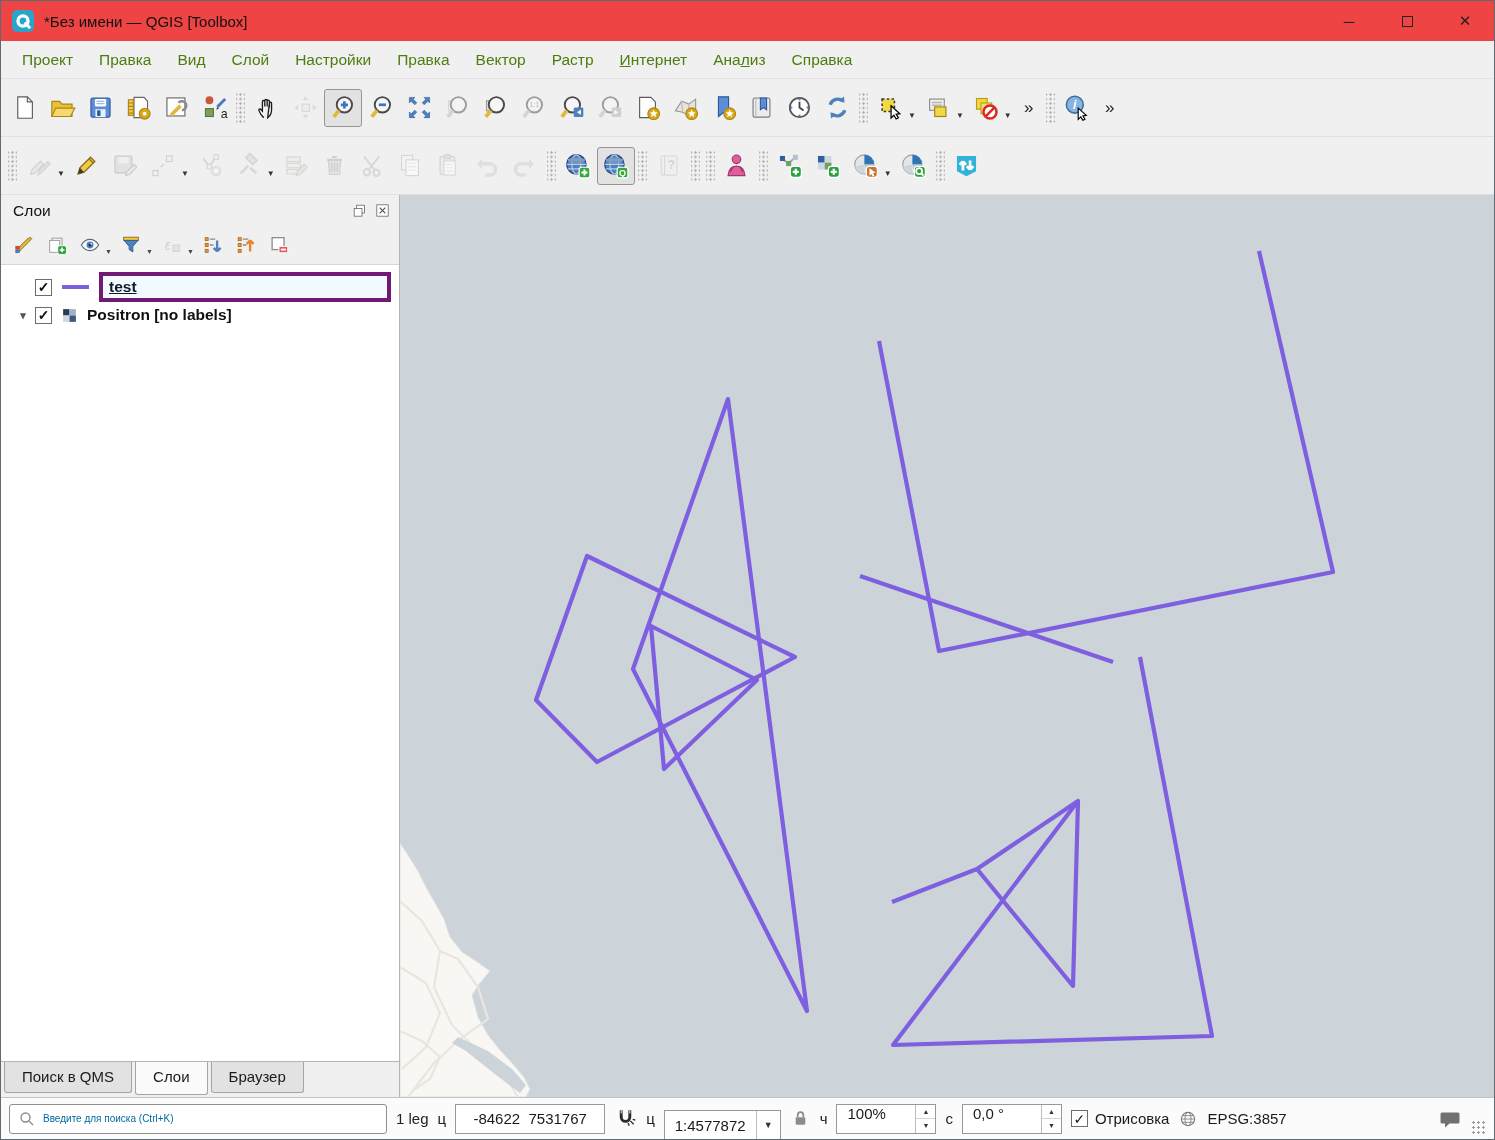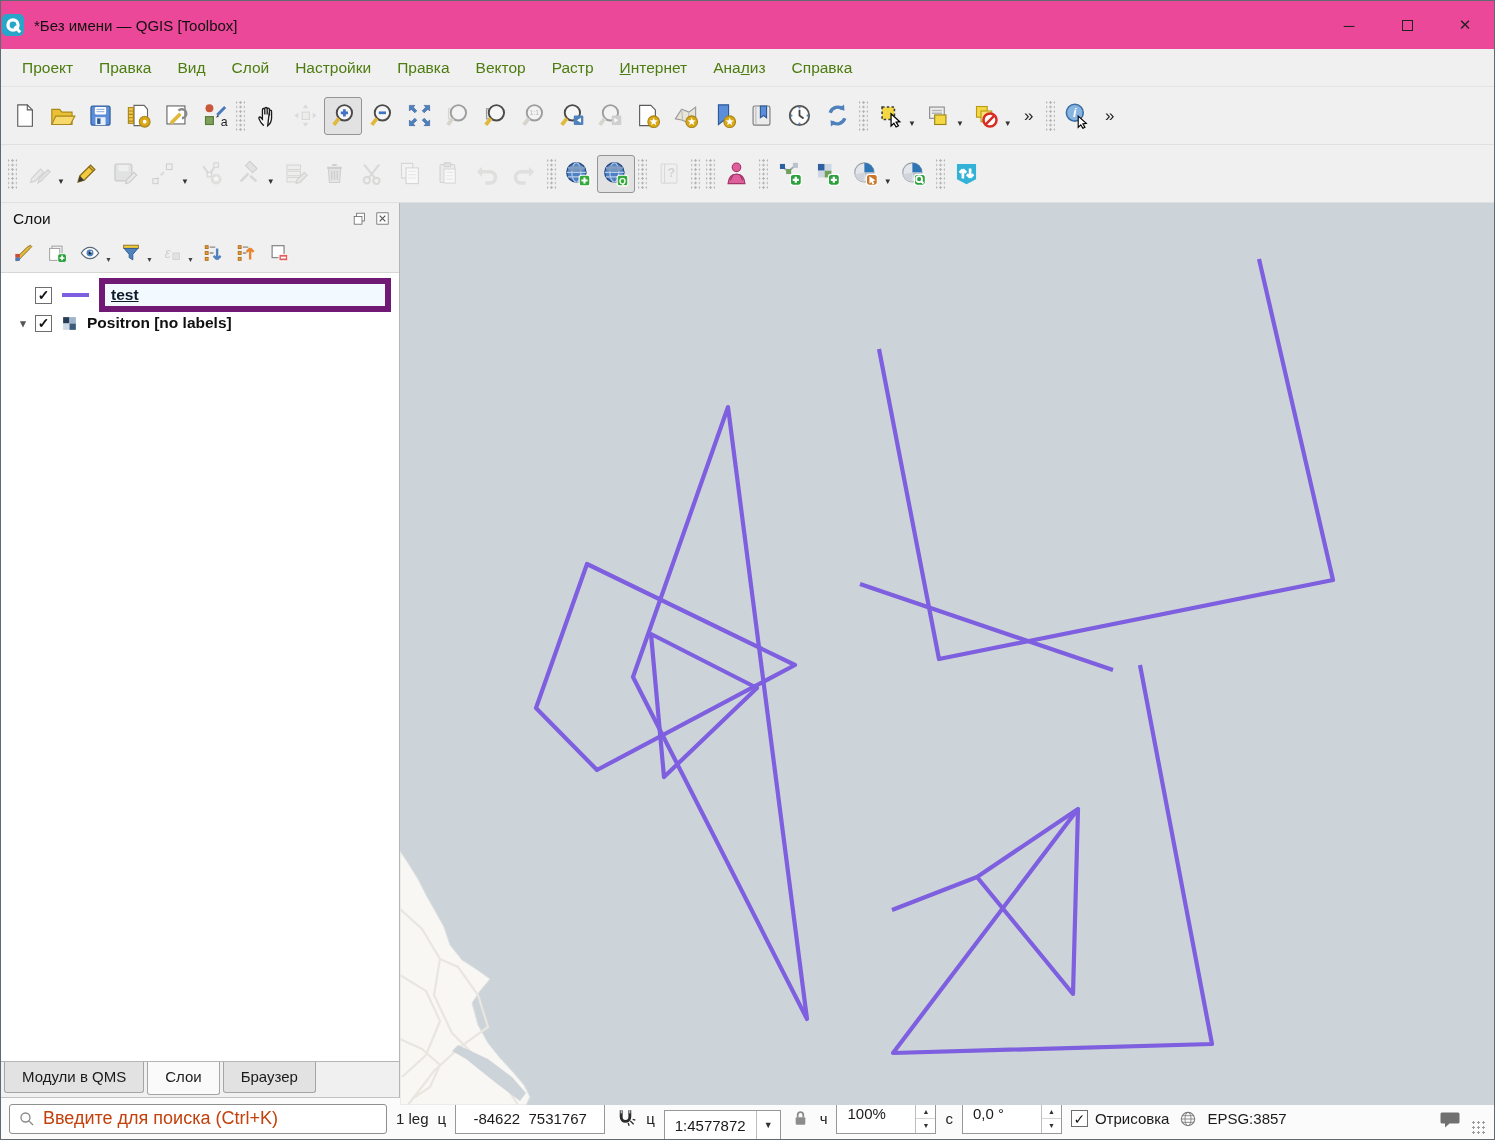--- a/index.html
+++ b/index.html
@@ -1,20 +1,20 @@
 <!DOCTYPE html>
 <html><head>
 <meta charset="utf-8">
 <style>
   html,body{margin:0;padding:0;background:#c9c9c9;}
   *{box-sizing:border-box;}
   .window{width:1495px;height:1140px;border:1px solid #5f6a72;display:flex;flex-direction:column;
           font-family:"Liberation Sans",sans-serif;background:#f0f0f0;overflow:hidden;}
   
-  .titlebar{height:48px;background:#ec4899;display:flex;align-items:center;flex:0 0 auto;}
+  .titlebar{height:40px;background:#ef4444;display:flex;align-items:center;padding-left:10px;flex:0 0 auto;}
   .appicon svg{display:block;}
   .title{font-size:15px;color:#101010;margin-left:9px;}
   .wincontrols{margin-left:auto;display:flex;height:100%;}
   .wc{width:58px;height:100%;display:flex;align-items:center;justify-content:center;font-size:15px;color:#222;}
   .wc-max i{display:block;width:11px;height:11px;border:1.2px solid #222;}
   
   .menubar{height:38px;background:#f0f0f0;display:flex;align-items:center;padding-left:8px;border-bottom:1px solid #e3e3e3;flex:0 0 auto;}
   .mitem{padding:0 13px;font-size:15.5px;color:#4d7c0f;}
   .mitem u{text-decoration:underline;}
   
@@ -34,35 +34,35 @@
   .paneltoolbar{height:38px;display:flex;align-items:center;padding-left:8px;gap:3px;flex:0 0 auto;}
   .ptbtn{width:30px;height:30px;display:flex;align-items:center;justify-content:center;}
   .ptbtn.dis{filter:grayscale(88%) opacity(.5);}
   .pdd{font-size:7px;color:#444;margin:12px 1px 0 -3px;}
   .layertree{flex:1;background:#ffffff;border-top:1px solid #d6d6d6;padding-top:8px;overflow:hidden;}
   .lrow{height:28px;display:flex;align-items:center;font-size:15.5px;font-weight:bold;color:#101010;padding-left:10px;}
   .expander{width:24px;text-align:center;font-size:11px;color:#555;}
   .chkbox{width:17px;height:17px;border:1px solid #6d6d6d;background:#fff;display:flex;align-items:center;justify-content:center;font-size:14px;color:#111;flex:0 0 auto;}
   .lsym{width:27px;height:4px;margin:0 10px;flex:0 0 auto;}
   .ricon{margin:0 9px;display:flex;flex:0 0 auto;}
-  .lname-edit{flex:1;margin-right:8px;border:6px solid #701a75;background:#f2f9ff;padding:2px 6px;
+  .lname-edit{flex:1;margin-right:8px;border:4px solid #701a75;background:#f2f9ff;padding:2px 6px;
               text-decoration:underline;color:#0d1b2a;}
   
   .paneltabs{height:36px;display:flex;align-items:flex-start;background:#f0f0f0;border-top:1px solid #b5b5b5;padding-left:3px;flex:0 0 auto;}
   .ptab{padding:6px 17px 7px;font-size:15px;color:#1a1a1a;background:#e2e2e2;border:1px solid #a5a5a5;border-top:none;
         border-radius:0 0 3px 3px;margin-right:3px;}
   .ptab.active{background:#fafafa;padding-bottom:9px;}
   
   .mapwrap{flex:1;position:relative;min-width:0;}
   .mapwrap svg{position:absolute;inset:0;display:block;}
   
   .statusbar{height:42px;border-top:1px solid #c2c2c2;background:#fbfbfb;display:flex;align-items:center;
              padding:0 6px 0 8px;gap:9px;font-size:15px;color:#1a1a1a;flex:0 0 auto;}
   .sb-search{width:378px;height:30px;border:1px solid #8f8f8f;border-radius:3px;background:#fff;display:flex;align-items:center;padding:0 8px;gap:7px;flex:0 0 auto;}
-  .ph{color:#c2410c;font-size:18px;white-space:nowrap;overflow:hidden;}
+  .ph{color:#0369a1;font-size:10px;white-space:nowrap;overflow:hidden;}
   .sb-box{height:30px;border:1px solid #989898;background:#fff;display:flex;align-items:center;justify-content:center;padding:0 10px;white-space:pre;flex:0 0 auto;}
   .sb-combo{height:30px;border:1px solid #989898;background:#fff;display:flex;align-items:center;flex:0 0 auto;margin-top:13px;}
   .sb-combo .val{padding:0 10px;}
   .cdd{width:24px;height:100%;display:flex;align-items:center;justify-content:center;border-left:1px solid #bdbdbd;font-size:9px;color:#333;}
   .sb-spin{height:30px;border:1px solid #989898;background:#fff;display:flex;align-items:flex-start;flex:0 0 auto;}
   .sb-spin .val{padding:0 10px;min-width:78px;}
   .spincol{width:20px;height:100%;display:flex;flex-direction:column;border-left:1px solid #bdbdbd;}
   .spincol span{flex:1;display:flex;align-items:center;justify-content:center;font-size:7px;color:#333;}
   .spincol span:first-child{border-bottom:1px solid #d5d5d5;}
   .sb-l{color:#222;}
@@ -594,21 +594,21 @@
                 <rect x="3" y="3" width="9" height="9" fill="#273c55"></rect>
                 <rect x="12" y="3" width="9" height="9" fill="#9db4cc"></rect>
                 <rect x="3" y="12" width="9" height="9" fill="#cfdae6"></rect>
                 <rect x="12" y="12" width="9" height="9" fill="#3e5a7a"></rect>
               </svg>
             </span>
           <span>Positron [no labels]</span>
         </div>
       </div>
       <div class="paneltabs">
-        <span class="ptab">Модули в QMS</span>
+        <span class="ptab">Поиск в QMS</span>
         <span class="ptab active">Слои</span>
         <span class="ptab">Браузер</span>
       </div>
     </div>
 
     <div class="mapwrap">
       <svg id="mapsvg" xmlns="http://www.w3.org/2000/svg" width="1094" height="902" viewBox="0 0 1094 902">
           <rect x="0" y="0" width="100%" height="100%" fill="#cdd4d9"></rect>
           <polygon points="0,648 8,660 18,676 26,692 34,706 44,724 50,742 62,757 76,766 90,776 80,788 72,800 78,822 88,840 100,855 112,868 124,882 130,894 126,902 0,902" fill="#f8f7f4" stroke="#dde0e0" stroke-width="1"></polygon>
           <polyline points="0,706 22,726 40,756 34,792 52,830 78,856 104,880 118,902" fill="none" stroke="#e9e6e0" stroke-width="2.2"></polyline>

